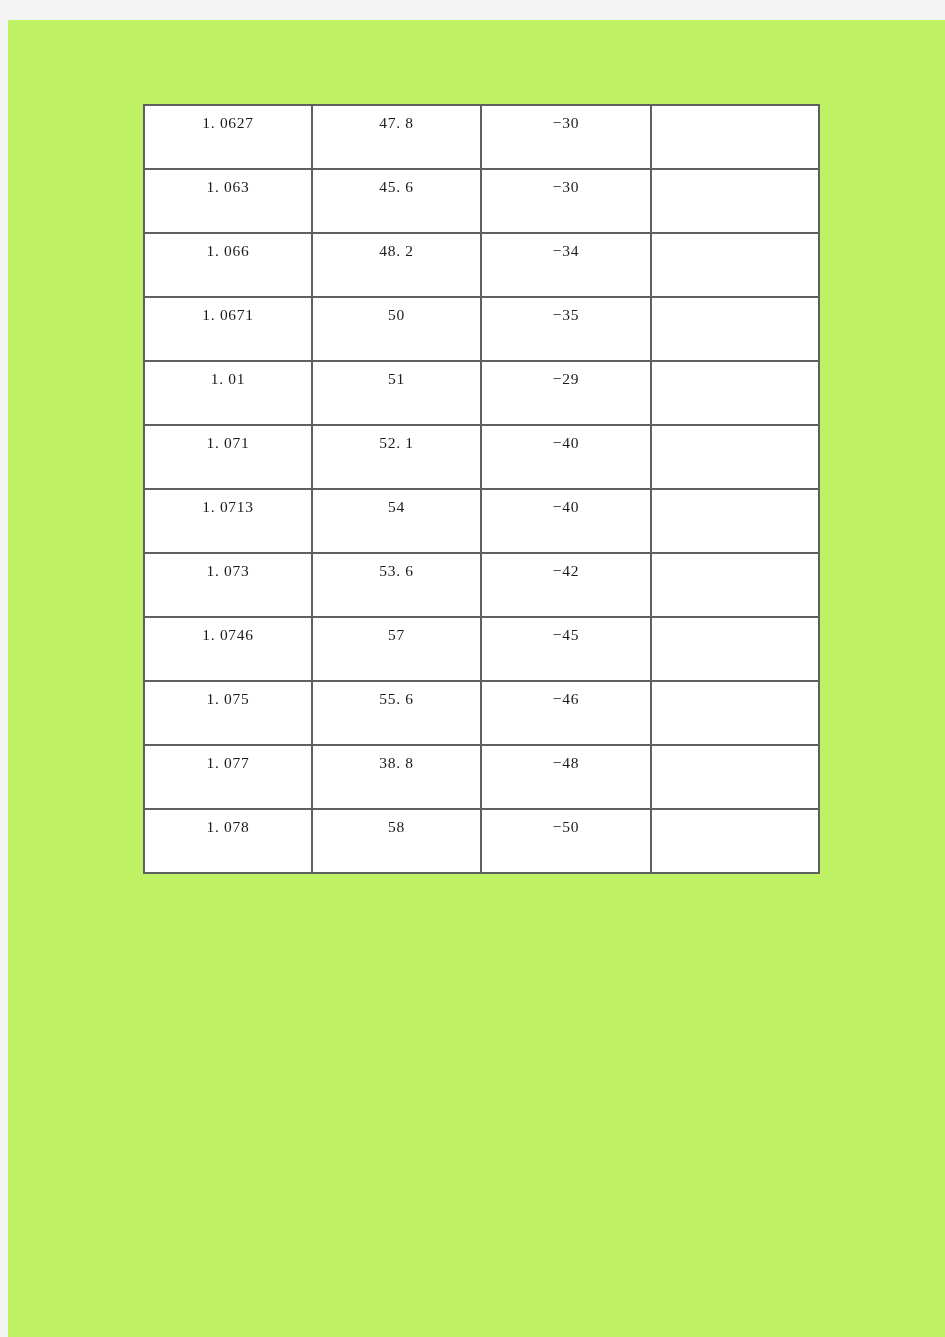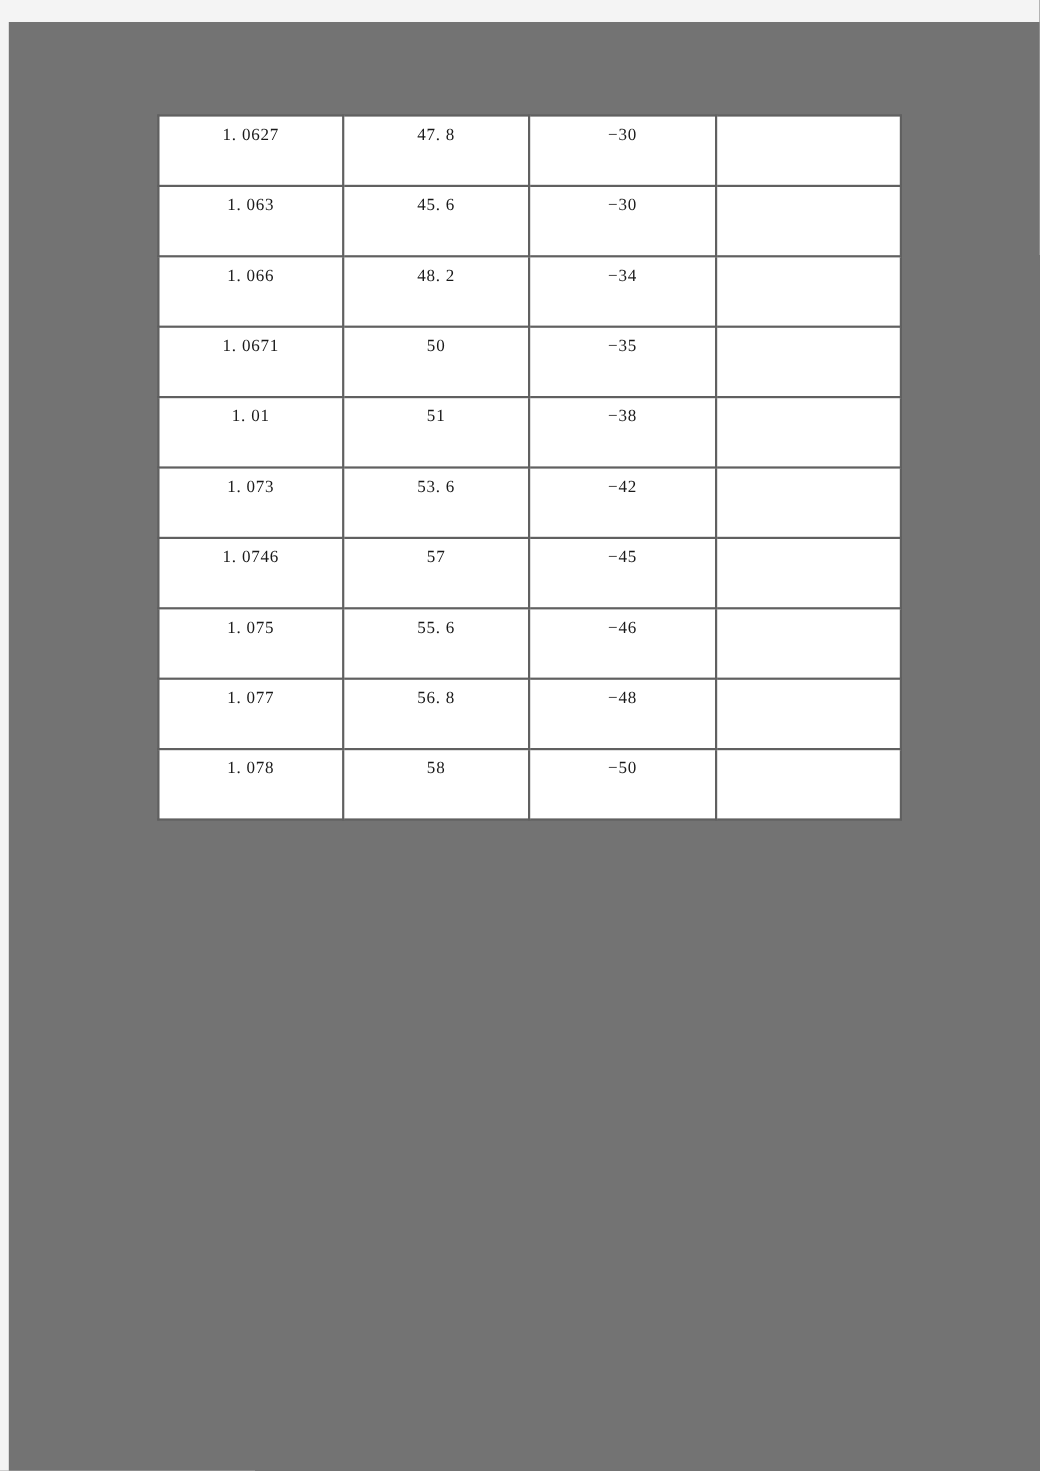--- a/index.html
+++ b/index.html
@@ -15,21 +15,21 @@
     overflow: hidden;
   }
 
   
   #page-sheet {
     position: absolute;
     left: 8px;
     top: 20px;
     width: 937px;
     height: 1317px;
-    background: #737373;
+    background: #bef264;
   }
 
   
   #data-table {
     position: absolute;
     left: 135px;
     top: 84px;
     width: 675px;
     border-collapse: collapse;
     table-layout: fixed;
@@ -93,21 +93,33 @@
       </tr>
       <tr>
         <td>1. 0671</td>
         <td>50</td>
         <td>−35</td>
         <td class="cell-empty"></td>
       </tr>
       <tr>
         <td>1. 01</td>
         <td>51</td>
-        <td>−38</td>
+        <td>−29</td>
+        <td class="cell-empty"></td>
+      </tr>
+      <tr>
+        <td>1. 071</td>
+        <td>52. 1</td>
+        <td>−40</td>
+        <td class="cell-empty"></td>
+      </tr>
+      <tr>
+        <td>1. 0713</td>
+        <td>54</td>
+        <td>−40</td>
         <td class="cell-empty"></td>
       </tr>
       <tr>
         <td>1. 073</td>
         <td>53. 6</td>
         <td>−42</td>
         <td class="cell-empty"></td>
       </tr>
       <tr>
         <td>1. 0746</td>
@@ -116,21 +128,21 @@
         <td class="cell-empty"></td>
       </tr>
       <tr>
         <td>1. 075</td>
         <td>55. 6</td>
         <td>−46</td>
         <td class="cell-empty"></td>
       </tr>
       <tr>
         <td>1. 077</td>
-        <td>56. 8</td>
+        <td>38. 8</td>
         <td>−48</td>
         <td class="cell-empty"></td>
       </tr>
       <tr>
         <td>1. 078</td>
         <td>58</td>
         <td>−50</td>
         <td class="cell-empty"></td>
       </tr>
     </tbody>

